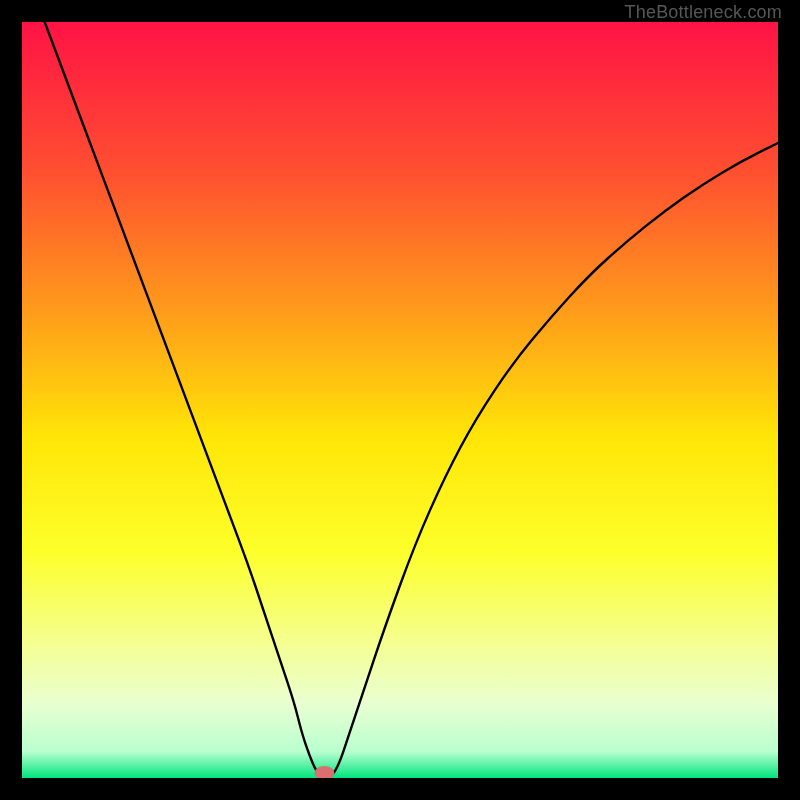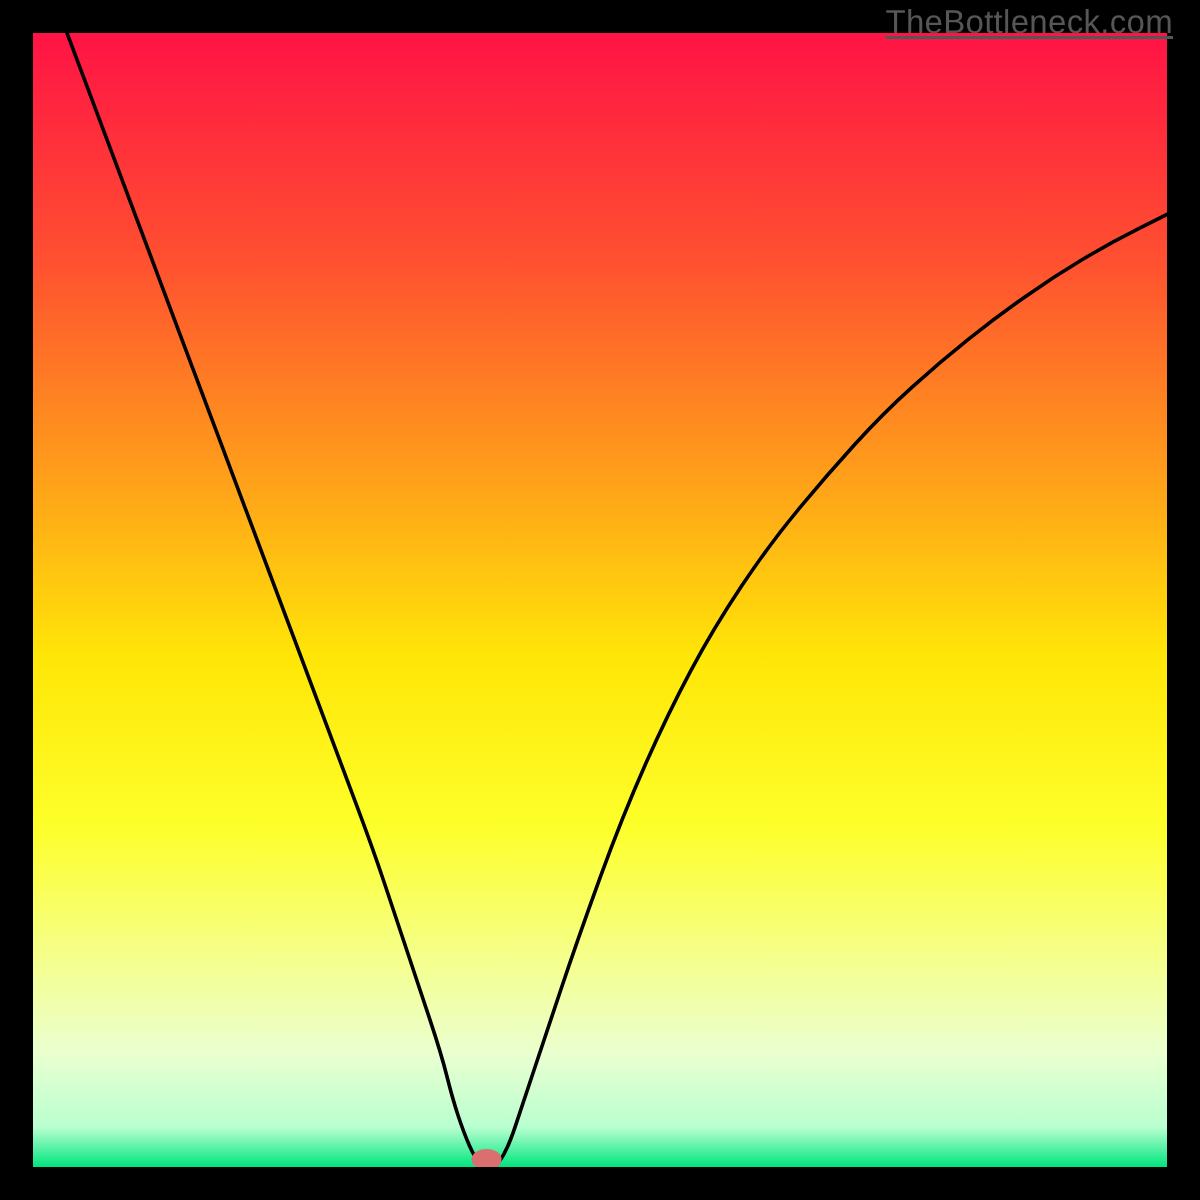--- a/index.html
+++ b/index.html
@@ -15,25 +15,24 @@
     width: 800px;
     height: 800px;
     background: #000;
     position: relative;
   }
   .watermark {
     position: absolute;
     top: 2px;
     right: 18px;
     color: #565656;
-    font-size: 22px;
+    font-size: 18px;
     font-weight: 400;
     letter-spacing: 0.2px;
     z-index: 5;
-    text-decoration: underline;
   }
   .plot {
     position: absolute;
     left: 22px;
     top: 22px;
     width: 756px;
     height: 756px;
   }
   svg {
     display: block;

